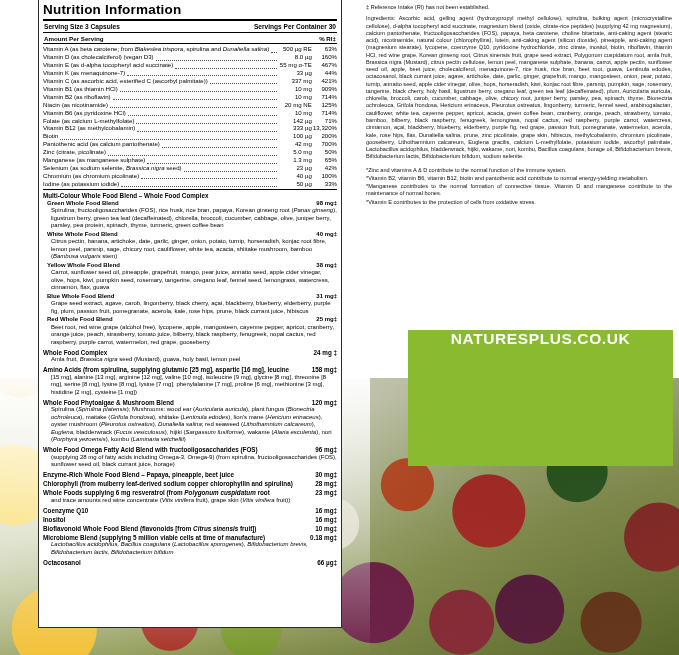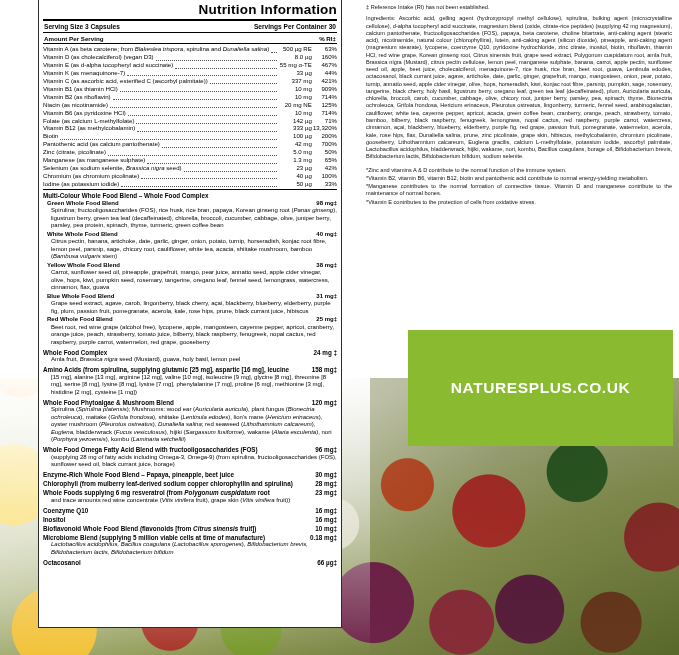--- a/index.html
+++ b/index.html
@@ -67,21 +67,21 @@
     top: 0px;
     width: 304px;
     height: 628px;
     background: #ffffff;
     border: 1px solid #2b2b2b;
     border-top: none;
     padding: 0 4px 2px 4px;
     overflow: hidden;
   }
   .label-title {
-    text-align: right;
+    text-align: left;
     font-weight: bold;
     font-size: 13.5px;
     letter-spacing: .2px;
     padding: 2px 0 1px;
     color: #000;
   }
   .rule-thick { border-top: 2.5px solid #000; margin: 1px 0; }
   .rule-med   { border-top: 1.4px solid #000; margin: 1px 0; }
   .rule-thin  { border-top: .7px solid #000; margin: 1px 0; }
 
@@ -146,24 +146,23 @@
   .right-col .ri-note { padding: 4px 0 4px 0; }
   .right-col .ing-para { padding-bottom: 6px; }
   .right-col .claims div { padding-bottom: 1px; }
 
   
   .brand-box {
     position: absolute;
     left: 408px;
     top: 330px;
     width: 265px;
-    height: 116px;
+    height: 136px;
     background: #8aba2f;
     display: flex;
-    align-items: center;
     justify-content: center;
   }
   .brand-box span {
     color: #ffffff;
     font-weight: bold;
     font-size: 15.5px;
     letter-spacing: .6px;
   }
 
   .legend-note { font-size: 5.6px; }

